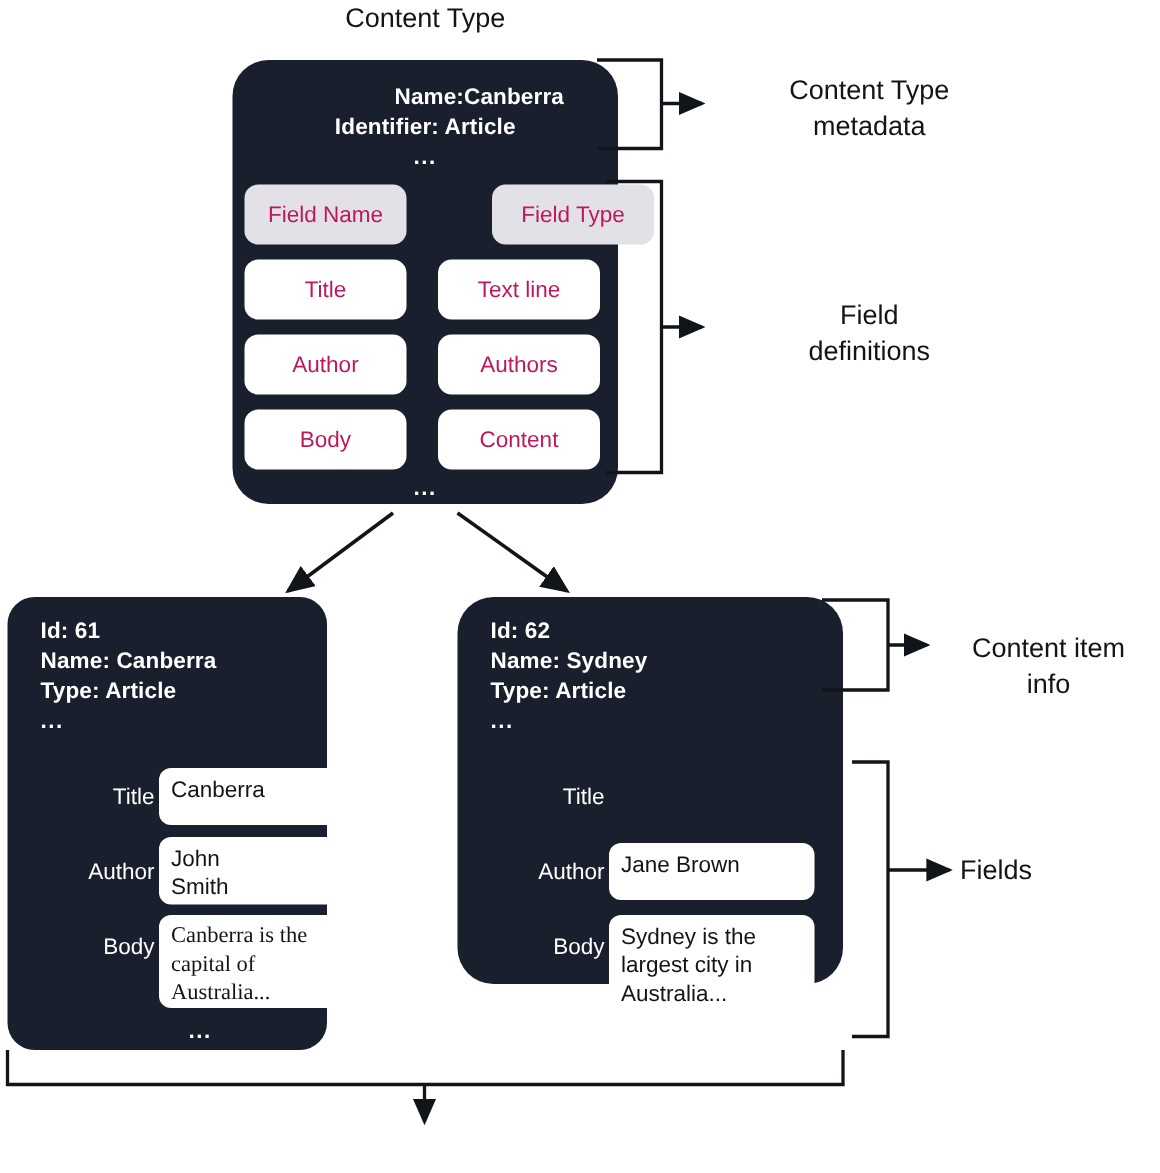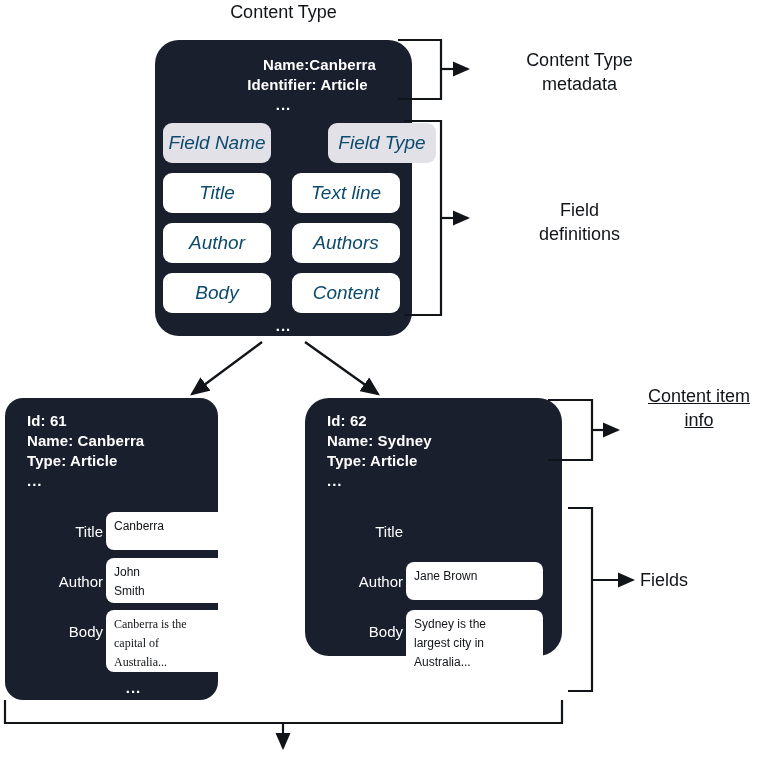--- a/index.html
+++ b/index.html
@@ -58,43 +58,42 @@
     text-align: center;
   }
 
   
   .chip {
     position: absolute;
     display: flex;
     align-items: center;
     justify-content: center;
     border-radius: 9px;
-    font-size: 19px;
-    color: #0c4a6e;
+    font-size: 15px;
+    color: #be185d;
     box-sizing: border-box;
-    font-style: italic;
   }
   .chip.header { background: #e1e1e7; }
   .chip.value  { background: #ffffff; }
 
   
   .field-label {
     position: absolute;
     color: #ffffff;
     font-size: 15px;
     text-align: right;
     line-height: 20px;
     white-space: nowrap;
   }
   .field-value {
     position: absolute;
     background: #ffffff;
     border-radius: 8px;
     color: #111418;
-    font-size: 12px;
+    font-size: 15px;
     line-height: 19px;
     padding: 5px 8px;
     box-sizing: border-box;
     white-space: pre-line;
     overflow: hidden;
   }
 
   svg.overlay {
     position: absolute;
     left: 0;
@@ -107,21 +106,21 @@
 </head>
 <body>
 
 <div id="canvas">
 
   <div class="diagram-title" style="left:155px; top:0px; width:257px;">Content Type</div>
 
   <div class="card" style="left:155px; top:40px; width:257px; height:296px;">
 
     <div class="meta-line" style="position:absolute; left:0; top:15px; width:257px; text-align:center;padding-left:36px;">Name:Canberra</div>
-    <div class="meta-line" style="position:absolute; left:0; top:35px; width:257px; text-align:center;padding-left:24px;">Identifier: Article</div>
+    <div class="meta-line" style="position:absolute; left:0; top:35px; width:257px; text-align:center;">Identifier: Article</div>
     <div class="ellipsis-dots" style="position:absolute; left:0; top:58px; width:257px; text-align:center;">...</div>
 
     <div class="chip header" style="left:8px; top:83px; width:108px; height:40px;">Field Name</div>
     <div class="chip header" style="left:137px; top:83px; width:108px; height:40px;margin-left:36px;">Field Type</div>
 
     <div class="chip value" style="left:8px; top:133px; width:108px; height:40px;">Title</div>
     <div class="chip value" style="left:137px; top:133px; width:108px; height:40px;">Text line</div>
 
     <div class="chip value" style="left:8px; top:183px; width:108px; height:40px;">Author</div>
     <div class="chip value" style="left:137px; top:183px; width:108px; height:40px;">Authors</div>
@@ -173,21 +172,21 @@
 
     <div class="ellipsis-dots" style="position:absolute; left:0; top:283px; width:257px; text-align:center;">...</div>
   </div>
 
   <div class="outer-label" style="left:482px; top:48px; width:195px;">Content Type
 metadata</div>
 
   <div class="outer-label" style="left:482px; top:198px; width:195px;">Field
 definitions</div>
 
-  <div class="outer-label" style="left:625px; top:384px; width:148px;text-decoration:underline;">Content item
+  <div class="outer-label" style="left:625px; top:420px; width:148px;">Content item
 info</div>
 
   <div class="outer-label" style="left:640px; top:568px; width:120px; text-align:left;">Fields</div>
 
 
   <svg class="overlay" viewBox="0 0 773 782">
     <defs>
       <marker id="arrowhead" markerWidth="8" markerHeight="7" refX="7" refY="3.5" orient="auto">
         <polygon points="0 0, 8 3.5, 0 7" fill="#111418"></polygon>
       </marker>

